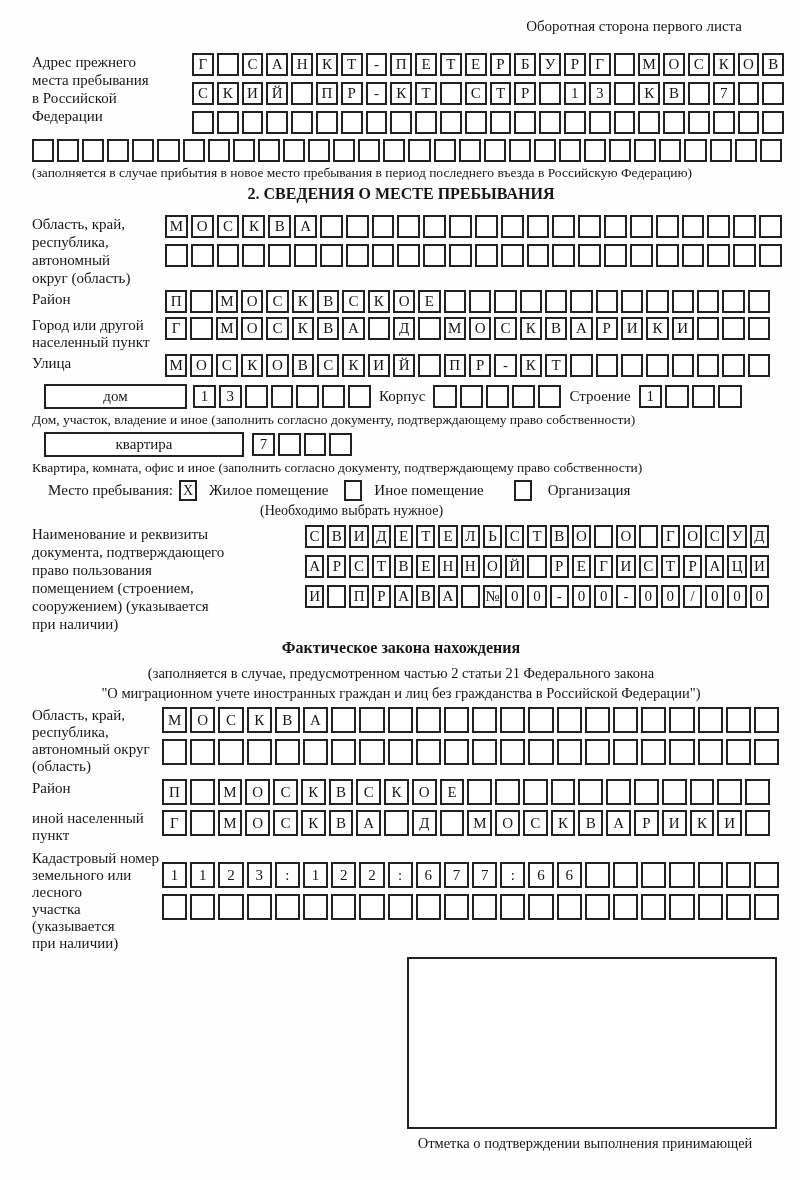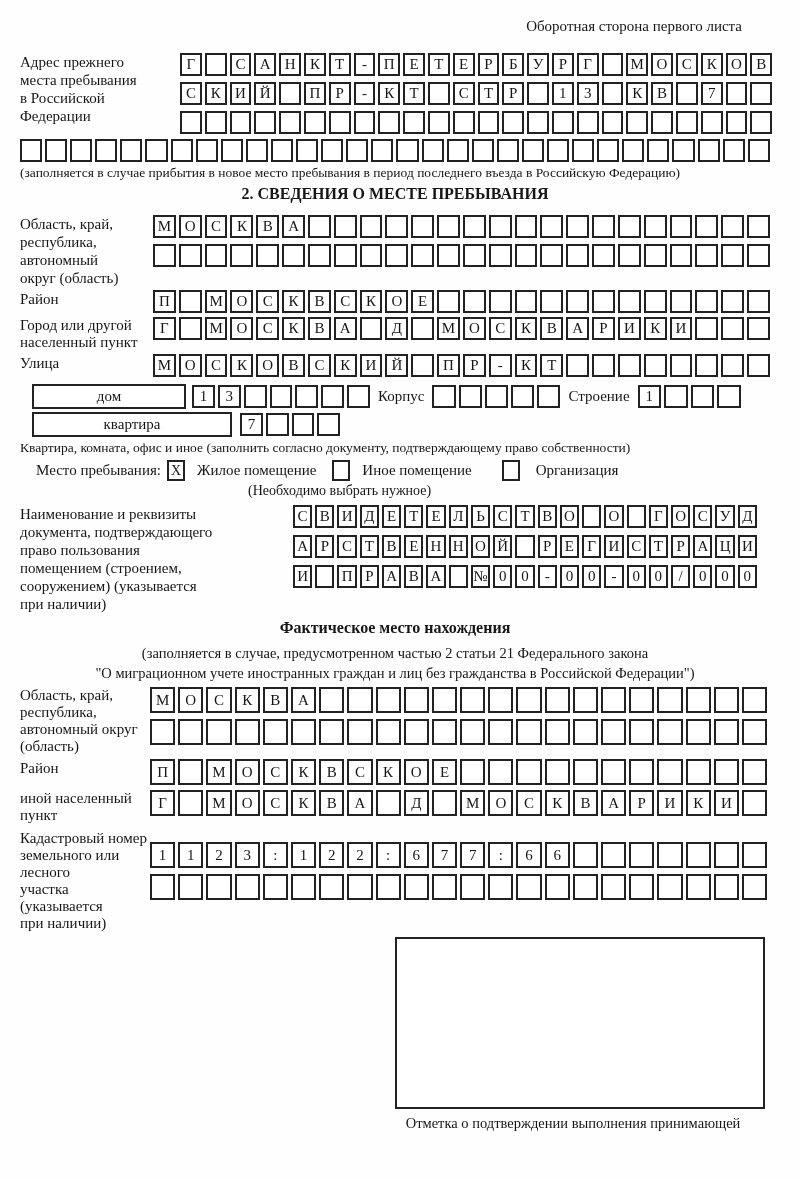--- a/index.html
+++ b/index.html
@@ -2,21 +2,21 @@
 <html><head>
 <meta charset="utf-8">
 <style>
   * { margin:0; padding:0; box-sizing:border-box; }
   html,body { background:#ffffff; }
   body {
     width:800px; height:1180px; overflow:hidden;
     font-family:"Liberation Serif","DejaVu Serif",serif;
     color:#161616;
   }
-  .page { position:relative; width:800px; height:1180px; padding:10px 30px 0 20px; background:#fefefe; }
+  .page { position:relative; width:800px; height:1180px; padding:10px 30px 0 32px; background:#fefefe; }
 
   .header-note { text-align:right; font-size:15px; padding-top:8px; margin:0 28px 18px 0; }
 
   .frow { display:flex; align-items:flex-start; }
   .label { font-size:15px; line-height:18px; }
   .label.tight { line-height:17px; }
   .w160 { flex:0 0 160px; }
   .w133 { flex:0 0 133px; }
   .w273 { flex:0 0 273px; }
   .w130 { flex:0 0 130px; }
@@ -46,21 +46,21 @@
   .note { font-size:14.5px; line-height:20px; text-align:center; }
 
   .mb3{margin-bottom:3px;} .mb4{margin-bottom:4px;} .mb5{margin-bottom:5px;}
   .mb6{margin-bottom:6px;} .mb7{margin-bottom:7px;}
 
   .house-row { display:flex; align-items:center; margin-left:12px; margin-bottom:3px; }
   .wide-box {
     height:25px; border:2px solid #222; background:#fff;
     display:flex; align-items:center; justify-content:center; font-size:15px;
   }
-  .bw165 { width:154px; margin-right:6px; }
+  .bw165 { width:143px; margin-right:6px; }
   .bw200 { width:200px; margin-right:8px; }
   .inline-label { font-size:15px; margin:0 8px; white-space:nowrap; }
 
   .check-row { display:flex; align-items:center; margin-left:16px; margin-bottom:2px; font-size:15px; }
   .cbox { flex:0 0 18px; width:18px; height:21px; border:2px solid #222; display:inline-flex;
           align-items:center; justify-content:center; font-size:14px; background:#fff; }
   .opt-label { margin-left:12px; }
   .ml16 { margin-left:16px; } .ml30 { margin-left:30px; } .ml4 { margin-left:6px; }
   .hint { font-size:14px; margin:2px 0 6px 228px; }
 
@@ -379,20 +379,21 @@
         <span class="cell"></span>
       </div>
     <span class="inline-label">Строение</span>
     <div class="cells w103">
         <span class="cell">1</span>
         <span class="cell"></span>
         <span class="cell"></span>
         <span class="cell"></span>
       </div>
   </div>
+  <div class="caption mb4">Дом, участок, владение и иное (заполнить согласно документу, подтверждающему право собственности)</div>
 
   <div class="house-row">
     <div class="wide-box bw200">квартира</div>
     <div class="cells w100">
         <span class="cell">7</span>
         <span class="cell"></span>
         <span class="cell"></span>
         <span class="cell"></span>
       </div>
   </div>
@@ -484,21 +485,21 @@
           <span class="cell">0</span>
           <span class="cell">0</span>
           <span class="cell">/</span>
           <span class="cell">0</span>
           <span class="cell">0</span>
           <span class="cell">0</span>
         </div>
     </div>
   </div>
 
-  <div class="h2" style="margin-bottom:6px;">Фактическое место нахождения</div>
+  <div class="h2" style="margin-bottom:6px;">Фактическое закона нахождения</div>
   <div class="note">(заполняется в случае, предусмотренном частью 2 статьи 21 Федерального закона</div>
   <div class="note mb4">"О миграционном учете иностранных граждан и лиц без гражданства в Российской Федерации")</div>
 
   <div class="frow mb4">
     <div class="label tight w130">
         <div>Область, край,</div>
         <div>республика,</div>
         <div>автономный округ</div>
         <div>(область)</div>
       </div>

